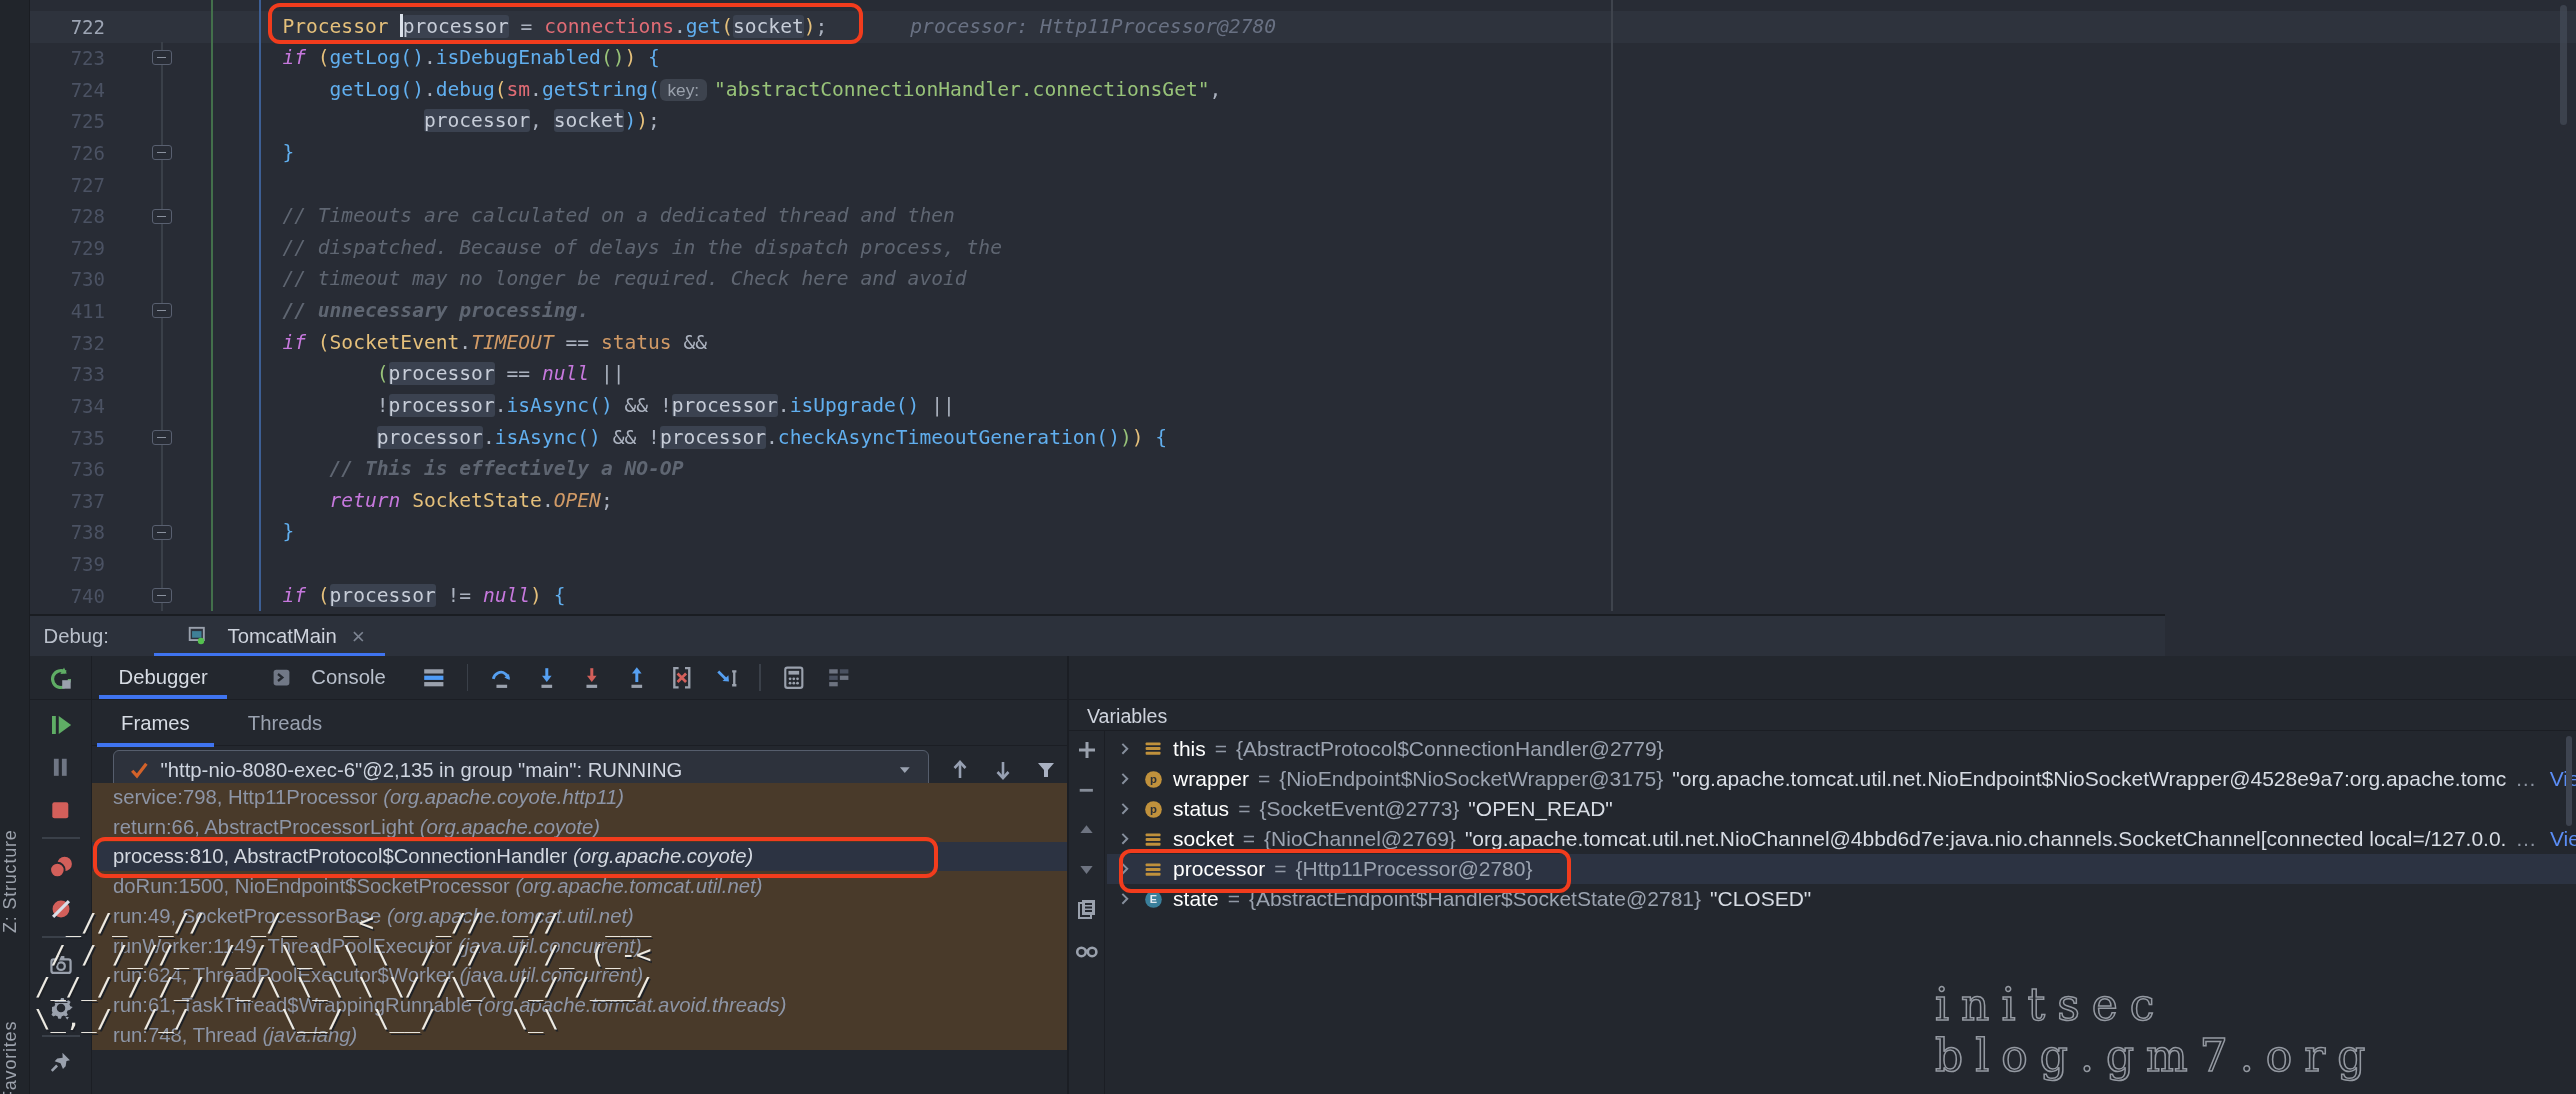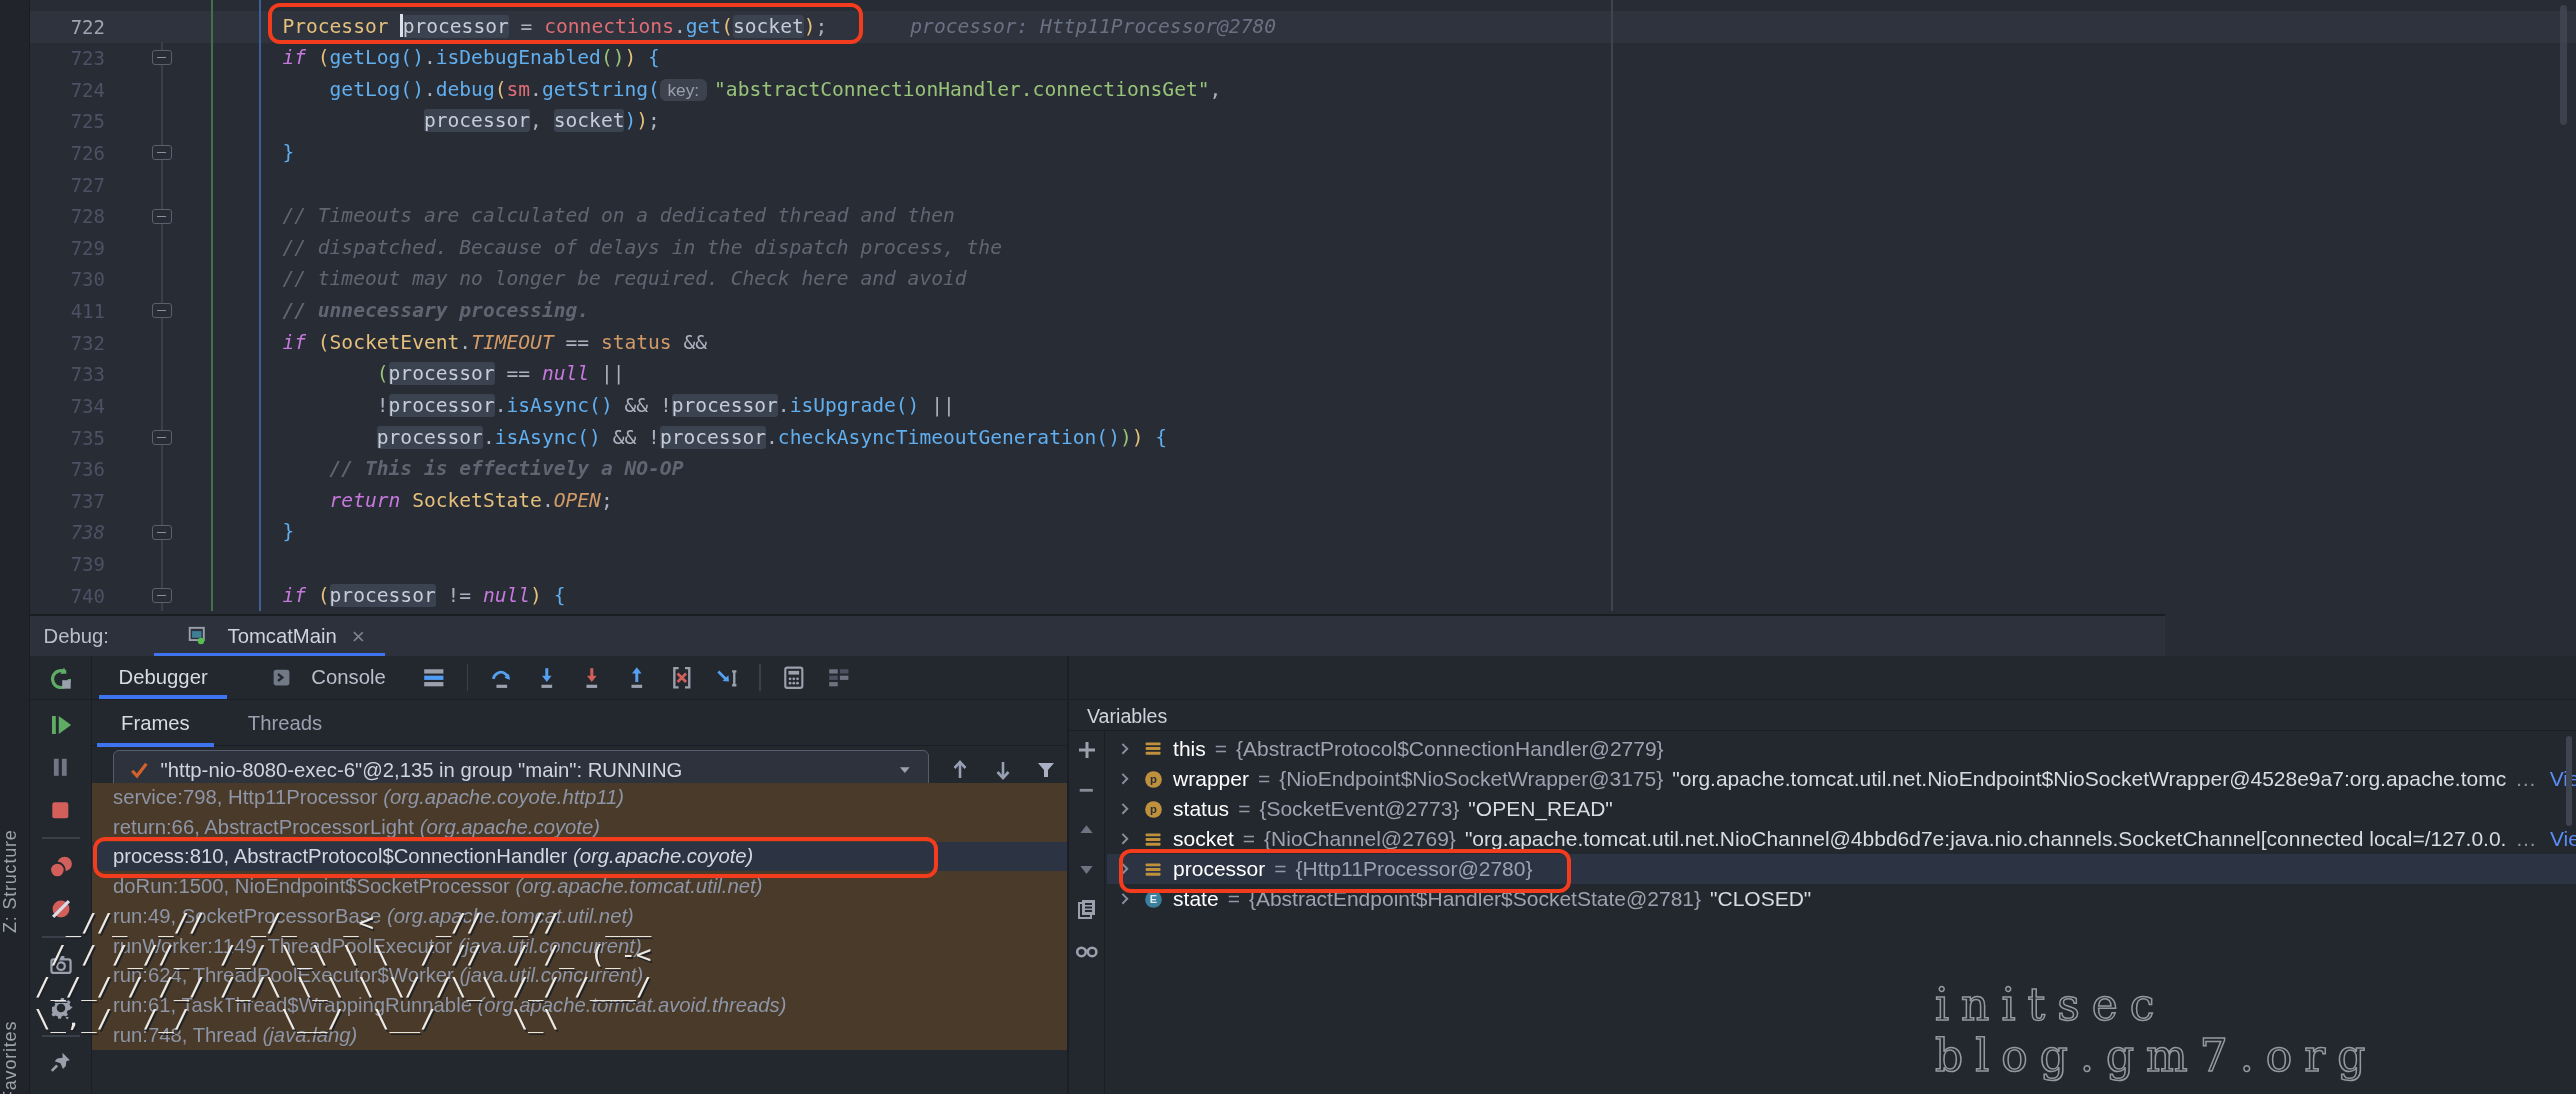--- a/index.html
+++ b/index.html
@@ -145,21 +145,21 @@
         </div>
         <div class="gutter-no" style="top: 327px;">732</div>
         <div class="gutter-no" style="top: 358px;">733</div>
         <div class="gutter-no" style="top: 390px;">734</div>
         <div class="gutter-no" style="top: 422px;">735</div>
         <div class="fold-mark" style="top: 430px;">
           <i></i>
         </div>
         <div class="gutter-no" style="top: 453px;">736</div>
         <div class="gutter-no" style="top: 485px;">737</div>
-        <div class="gutter-no" style="top: 516px; font-style: italic;">738</div>
+        <div class="gutter-no" style="top: 516px;">738</div>
         <div class="fold-mark" style="top: 525px;">
           <i></i>
         </div>
         <div class="gutter-no" style="top: 548px;">739</div>
         <div class="gutter-no" style="top: 580px;">740</div>
         <div class="fold-mark" style="top: 588px;">
           <i></i>
         </div>
       </div>
     <div id="code">

